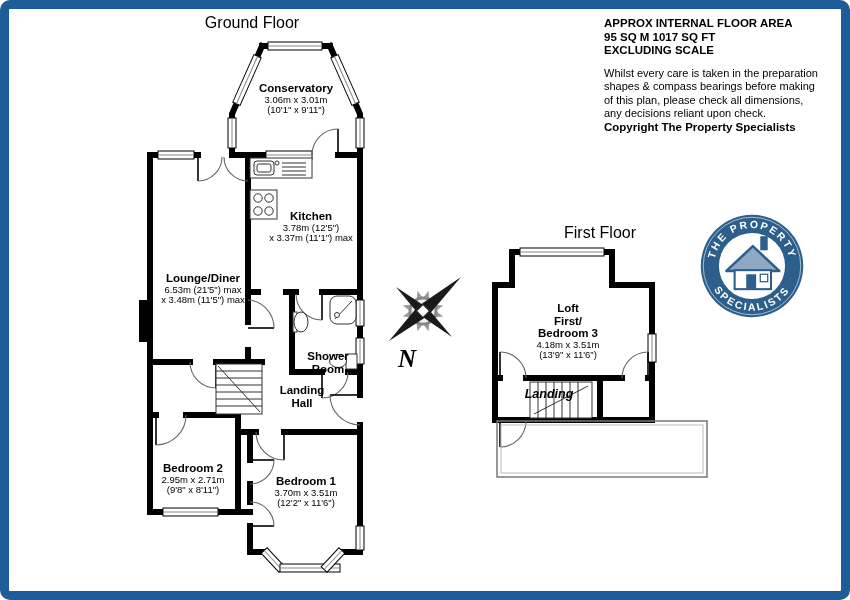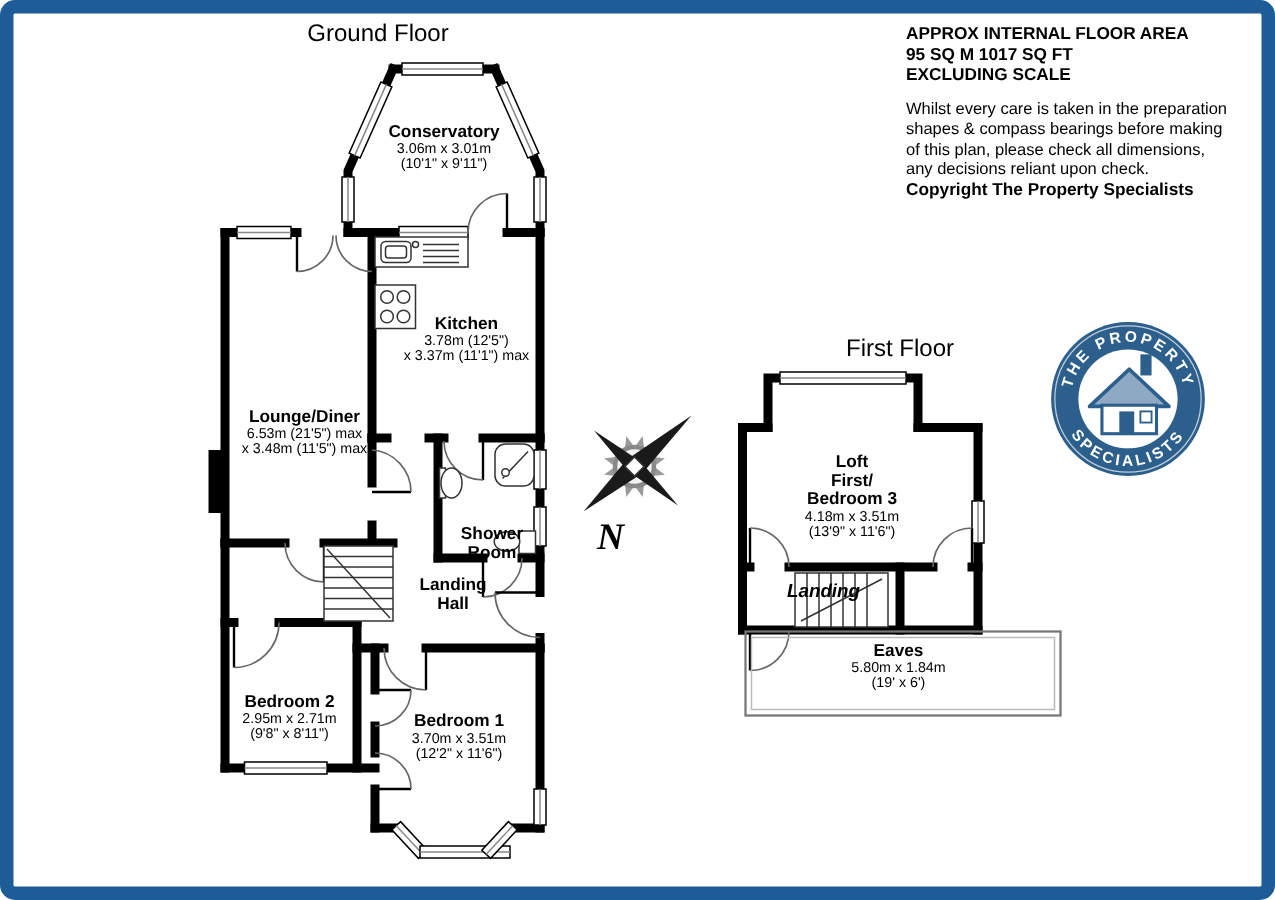--- a/index.html
+++ b/index.html
@@ -334,25 +334,20 @@
   <div class="room-label" style="left:568px;top:302px;">
     <div class="rname">Loft</div>
     <div class="rname">First/</div>
     <div class="rname">Bedroom 3</div>
     <div class="rdims">4.18m x 3.51m</div>
     <div class="rdims">(13'9" x 11'6")</div>
   </div>
   <div class="room-label" style="left:549px;top:388px;font-style:italic;">
     <div class="rname" style="font-size:12.5px;">Landing</div>
   </div>
-  <div class="room-label" style="left:599px;top:428px;">
-    <div class="rname">Eaves</div>
-    <div class="rdims">5.80m x 1.84m</div>
-    <div class="rdims">(19' x 6')</div>
-  </div>
 
   <div class="north-label" style="left:407px;top:359px;">N</div>
 
   <svg class="logo-svg" width="124" height="124" viewBox="0 0 150 150">
     <circle cx="75" cy="75" r="62" fill="#2c5f8c"></circle>
     <circle cx="75" cy="75" r="59" fill="none" stroke="#ffffff" stroke-width="1" opacity="0.7"></circle>
     <circle cx="75" cy="75" r="40" fill="#ffffff"></circle>
     <g>
       <rect x="85" y="39" width="9" height="17" fill="#2c5f8c"></rect>
       <polygon points="44,81 76,51 108,81" fill="#8da9c4" stroke="#2c5f8c" stroke-width="3" stroke-linejoin="round"></polygon>

